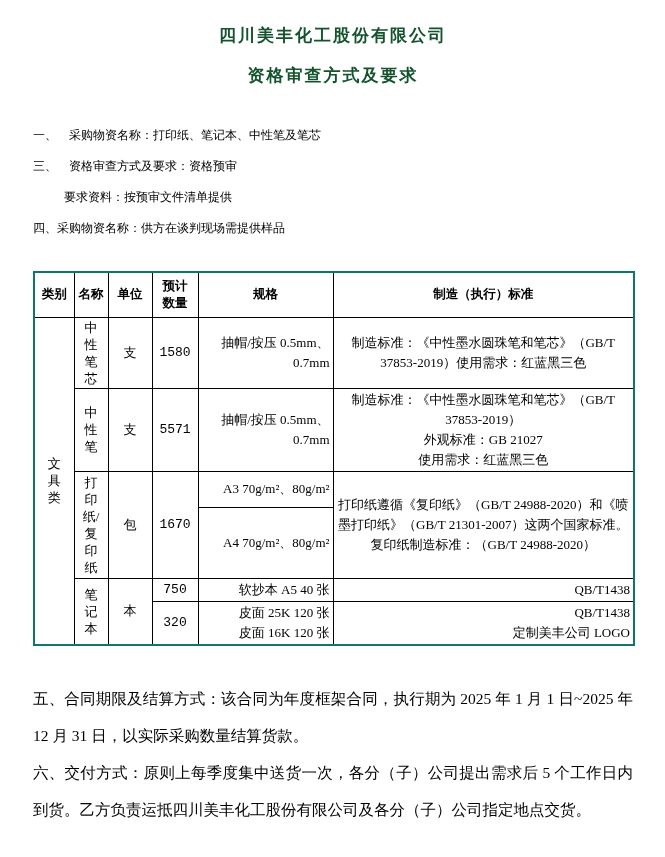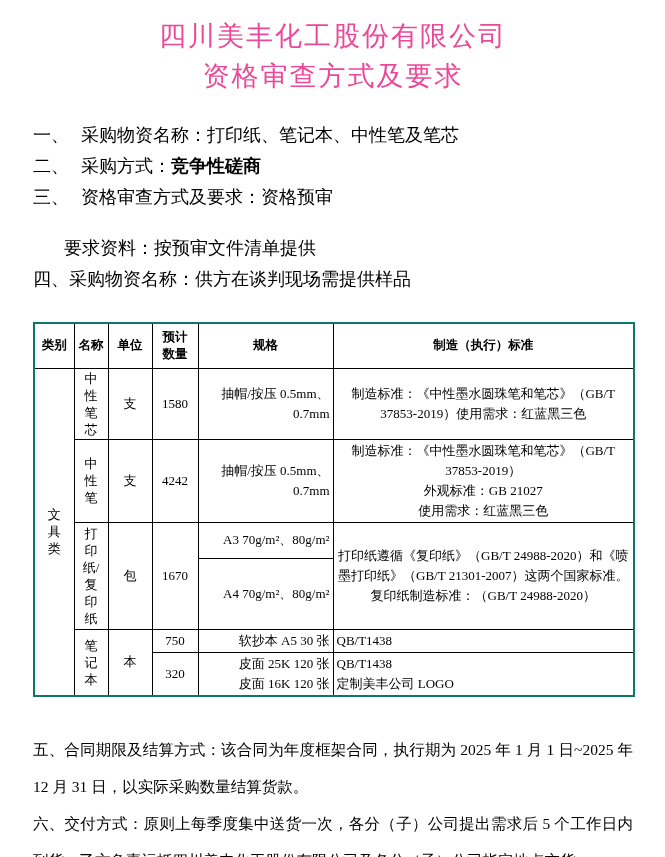--- a/index.html
+++ b/index.html
@@ -8,79 +8,76 @@
     font-family:"Liberation Serif", serif;
     color:#000;
     overflow:hidden;
   }
   .page { box-sizing:border-box; width:665px; padding:16px 32px 0 33px; }
 
   
   .titles { text-align:center; }
   .doc-title {
     font-family:"Liberation Sans", sans-serif;
-    font-weight:normal;
-    font-size:27px;
+    font-weight:bold;
+    font-size:17px;
     line-height:40px;
     letter-spacing:2px;
-    color:#ec4899;
+    color:#14532d;
   }
 
   
-  .list { margin-top:24px; font-size:18px; }
+  .list { margin-top:24px; font-size:12px; }
   .list-line { line-height:31px; white-space:nowrap; }
   .list-line .num { display:inline-block; }
   .list-line.tabbed .num { margin-right:12px; }
   .list-line .bold { font-weight:bold; }
-  .list-line.subline { padding-left:31px;margin-top:20px; }
+  .list-line.subline { padding-left:31px; }
 
   
   table.spec-table {
     margin-top:27px;
     border-collapse:collapse;
     table-layout:fixed;
     width:600px;
     border:2px solid #0f766e;
   }
   .spec-table td, .spec-table th {
     border:1px solid #000;
     padding:1px 3px;
     vertical-align:middle;
     font-weight:normal;
     font-size:13px;
     overflow:hidden;
   }
   .spec-table th { font-weight:bold; font-size:12.5px; text-align:center; line-height:17px; white-space:pre-line; }
   .cell-vert { white-space:pre-line; text-align:center; line-height:17px; }
   .cell-center { text-align:center; }
-  .cell-qty { font-family:Liberation Serif, serif; font-size:14px; text-align:center; }
+  .cell-qty { font-family:Liberation Mono, monospace; font-size:14px; text-align:center; }
   .cell-spec { text-align:right; line-height:20px; white-space:pre-line; }
   .cell-std-left { text-align:center; line-height:20px; padding:2px 7px; white-space:pre-line; }
-  .cell-std-center { text-align:left; line-height:20px; white-space:pre-line; }
+  .cell-std-center { text-align:right; line-height:20px; white-space:pre-line; }
 
   
   .bottom { margin-top:34px; font-size:15.5px; }
   .bottom p { margin:0; line-height:37px; text-align:justify; }
 </style>
 </head>
 <body>
 
 <div class="page">
 
   <div class="titles">
     <div class="doc-title">四川美丰化工股份有限公司</div>
     <div class="doc-title">资格审查方式及要求</div>
   </div>
 
   <div class="list">
     <div class="list-line tabbed">
       <span class="num">一、</span><span>采购物资名称：打印纸、笔记本、中性笔及笔芯</span>
-    </div>
-    <div class="list-line tabbed">
-      <span class="num">二、</span><span>采购方式：</span><span class="bold">竞争性磋商</span>
     </div>
     <div class="list-line tabbed">
       <span class="num">三、</span><span>资格审查方式及要求：资格预审</span>
     </div>
     <div class="list-line subline">
       <span>要求资料：按预审文件清单提供</span>
     </div>
     <div class="list-line">
       <span class="num">四、</span><span>采购物资名称：供方在谈判现场需提供样品</span>
     </div>
@@ -116,21 +113,21 @@
       <td class="cell-center">支</td>
       <td class="cell-qty">1580</td>
       <td class="cell-spec">抽帽/按压 0.5mm、0.7mm</td>
       <td class="cell-std-left">制造标准：《中性墨水圆珠笔和笔芯》（GB/T 37853-2019）使用需求：红蓝黑三色</td>
     </tr>
     <tr style="height:74px">
       <td class="cell-vert">中
 性
 笔</td>
       <td class="cell-center">支</td>
-      <td class="cell-qty">4242</td>
+      <td class="cell-qty">5571</td>
       <td class="cell-spec">抽帽/按压 0.5mm、0.7mm</td>
       <td class="cell-std-left">制造标准：《中性墨水圆珠笔和笔芯》（GB/T 37853-2019）
 外观标准：GB 21027
 使用需求：红蓝黑三色</td>
     </tr>
     <tr style="height:36px">
       <td rowspan="2" class="cell-vert">打
 印
 纸/
 复
@@ -143,21 +140,21 @@
     </tr>
     <tr style="height:71px">
       <td class="cell-spec">A4 70g/m²、80g/m²</td>
     </tr>
     <tr style="height:20px">
       <td rowspan="2" class="cell-vert">笔
 记
 本</td>
       <td rowspan="2" class="cell-center">本</td>
       <td class="cell-qty">750</td>
-      <td class="cell-spec">软抄本 A5 30 张</td>
+      <td class="cell-spec">软抄本 A5 40 张</td>
       <td class="cell-std-center">QB/T1438</td>
     </tr>
     <tr style="height:34px">
       <td class="cell-qty">320</td>
       <td class="cell-spec">皮面 25K 120 张
 皮面 16K 120 张</td>
       <td class="cell-std-center">QB/T1438
 定制美丰公司 LOGO</td>
     </tr>
   </tbody>

